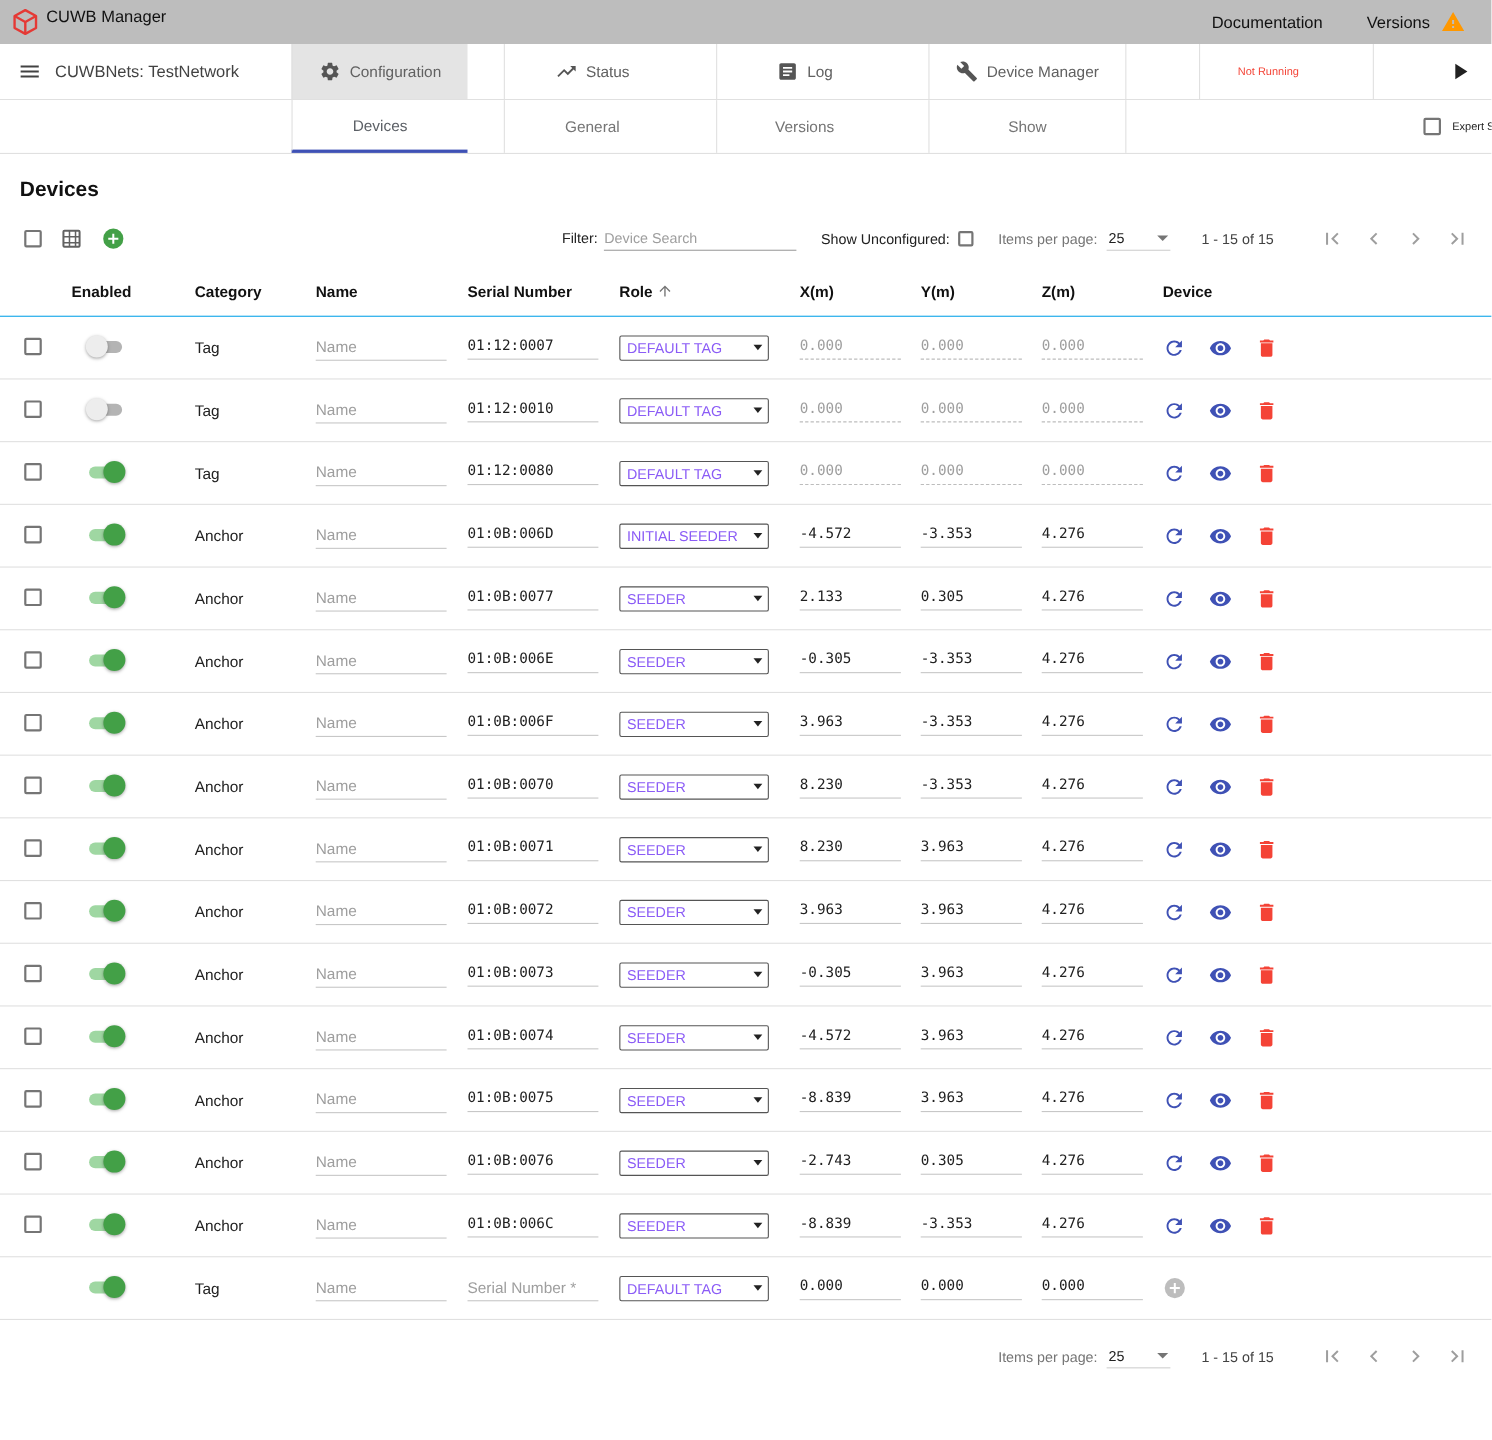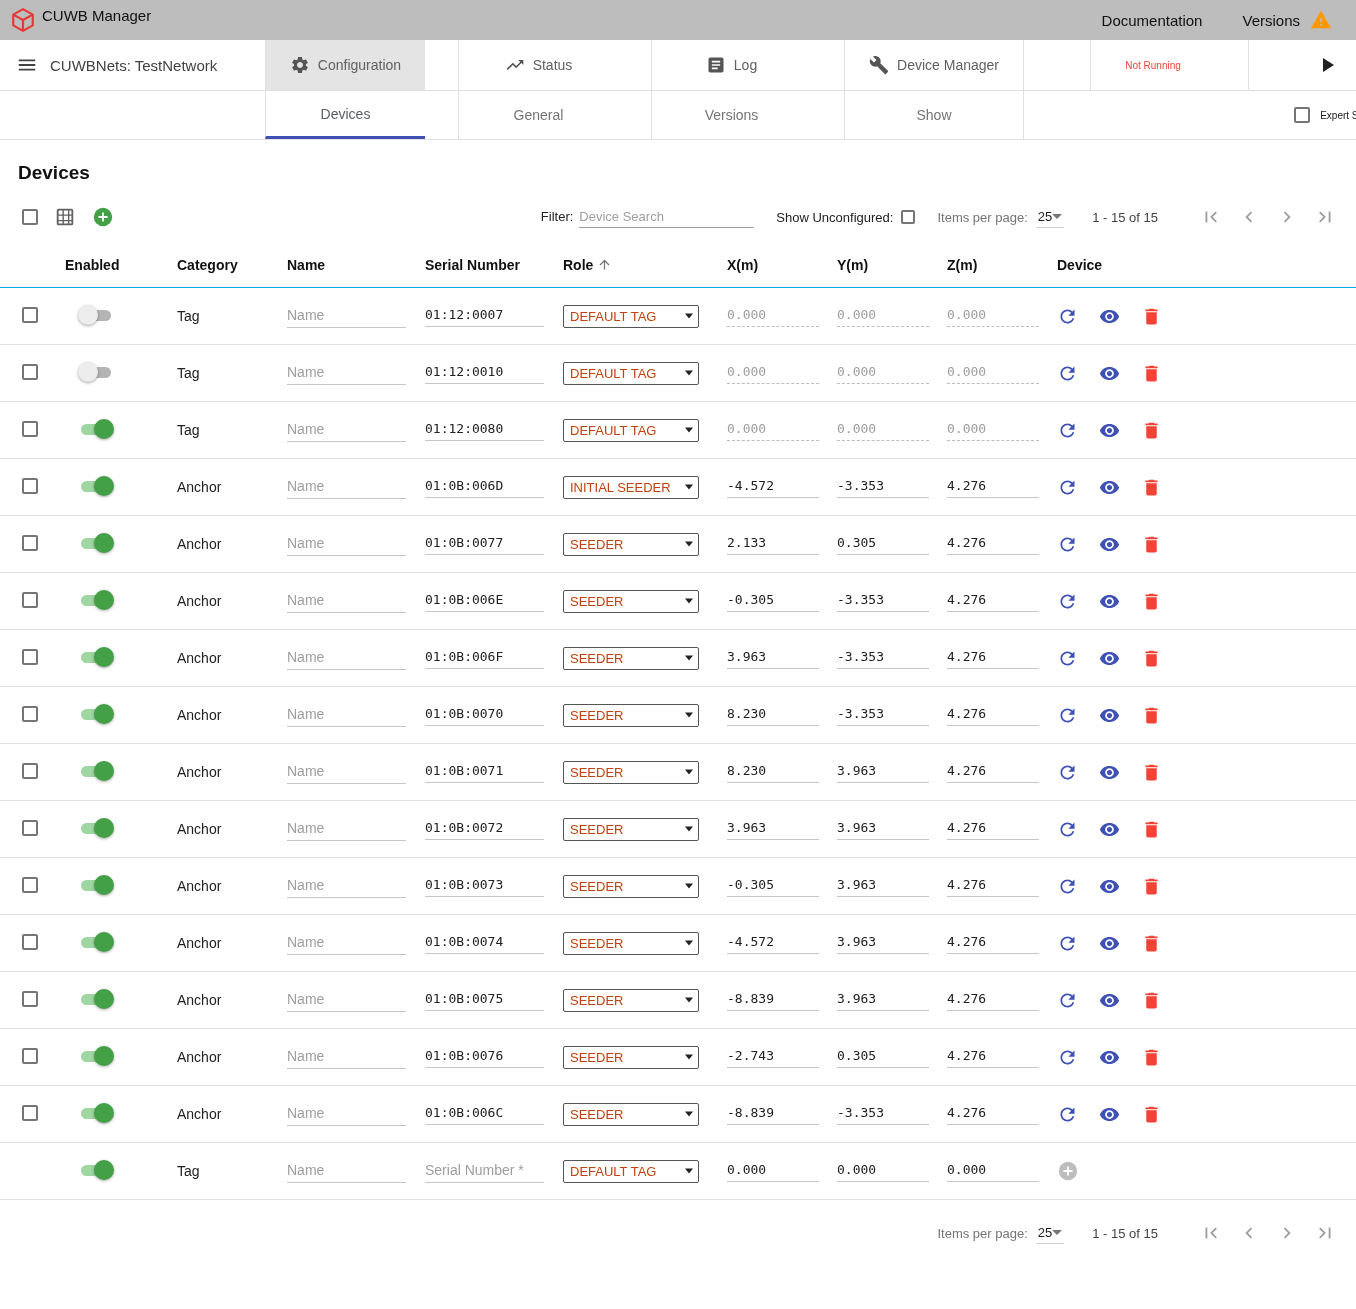--- a/index.html
+++ b/index.html
@@ -77,21 +77,21 @@
   .filter-input {
     width: 175px; border: none; border-bottom: 1px solid #9e9e9e;
     font-size: 13px; padding: 2px 0 3px; outline: none; background: transparent;
   }
   .filter-input::placeholder { color: #9e9e9e; }
 
   .unconf-wrap { display: flex; align-items: center; gap: 8px; color: #212121; }
 
   .ipp-wrap { display: flex; align-items: center; gap: 8px; color: #757575; }
   .ipp-select {
-    display: inline-flex; align-items: center; gap: 0; cursor: pointer;
+    display: inline-flex; align-items: center; gap: 30px; cursor: pointer;
     border-bottom: 1px solid #cfcfcf; padding: 2px 2px 3px; color: #212121; justify-content: flex-end;
   }
   .caret-down {
     width: 0; height: 0; border-left: 5px solid transparent; border-right: 5px solid transparent;
     border-top: 5px solid #757575;
   }
   .range-label { color: #424242; margin-left: 6px; }
   .pager { display: flex; align-items: center; gap: 8px; margin-left: 16px; }
   .pager button { padding: 4px; display: flex; }
 
@@ -119,21 +119,21 @@
     padding: 2px 0 4px; outline: none;
   }
   .uinput::placeholder { color: #9e9e9e; }
   .mono { font-family: "DejaVu Sans Mono", monospace; font-size: 13px; }
   .coord { width: 92px; }
   .uinput.dis { color: #9e9e9e; border-bottom: 1px dashed #bdbdbd; }
 
   .selwrap { position: relative; display: inline-block; width: 136px; }
   .selwrap select {
     width: 100%; height: 23px; font-family: "Liberation Sans", sans-serif; font-size: 13px;
-    color: #c2410c; background: #fff; border: 1px solid #555; border-radius: 2px;
+    color: #8b5cf6; background: #fff; border: 1px solid #555; border-radius: 2px;
     appearance: none; -webkit-appearance: none; padding: 0 20px 0 6px; cursor: pointer;
   }
   .selwrap .sel-caret {
     position: absolute; right: 6px; top: 50%; transform: translateY(-50%);
     width: 0; height: 0; border-left: 4px solid transparent; border-right: 4px solid transparent;
     border-top: 5px solid #222; pointer-events: none;
   }
 
   
   .toggle { position: relative; display: inline-block; width: 36px; height: 20px; cursor: pointer; }

